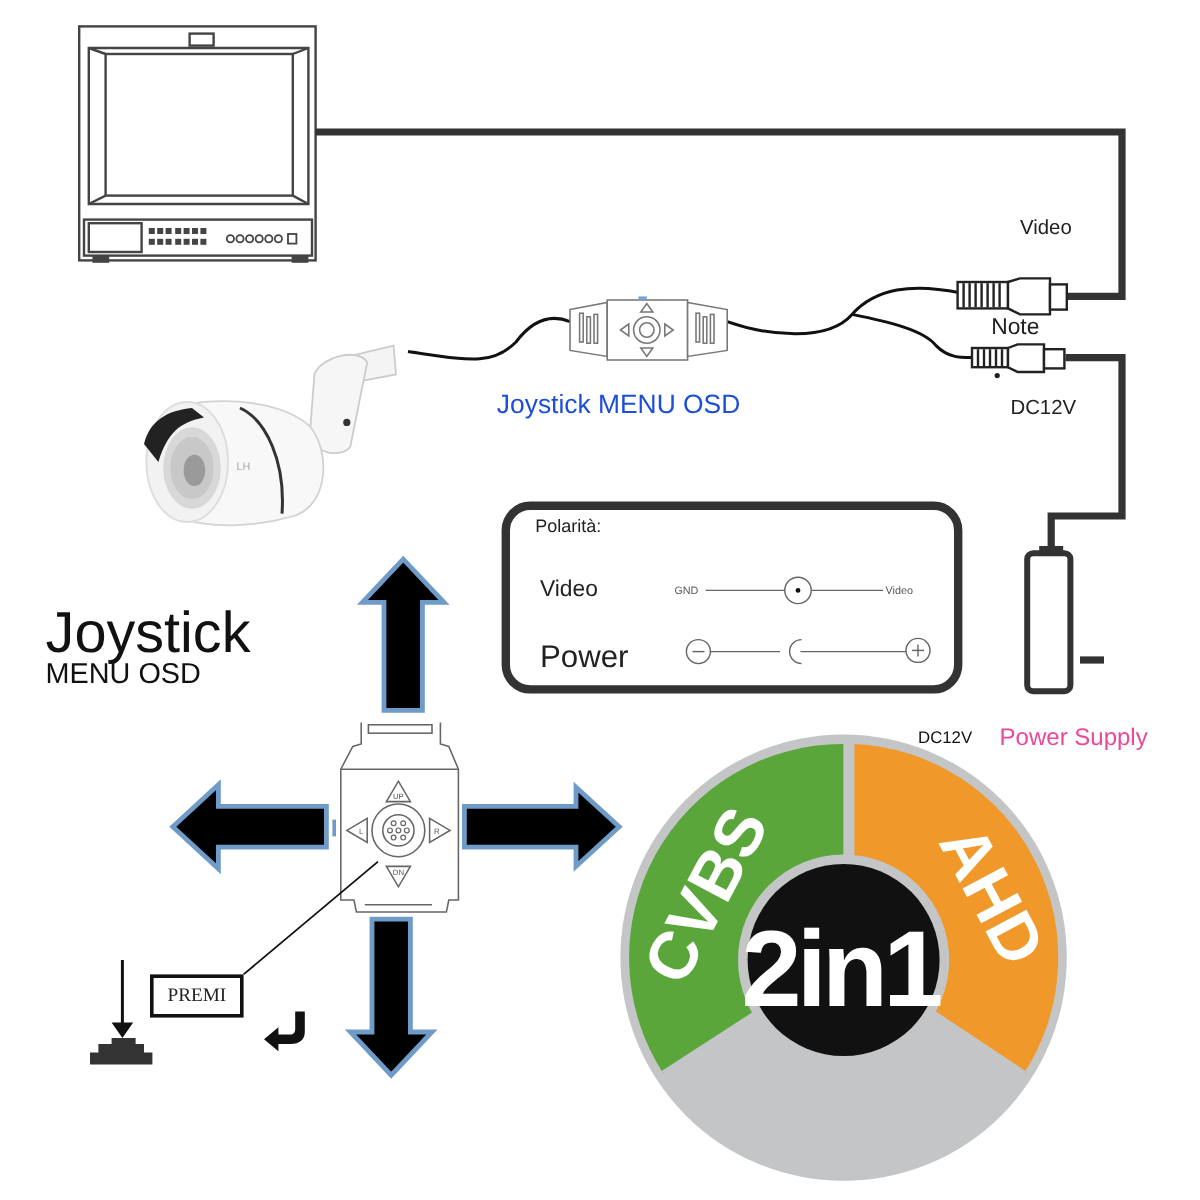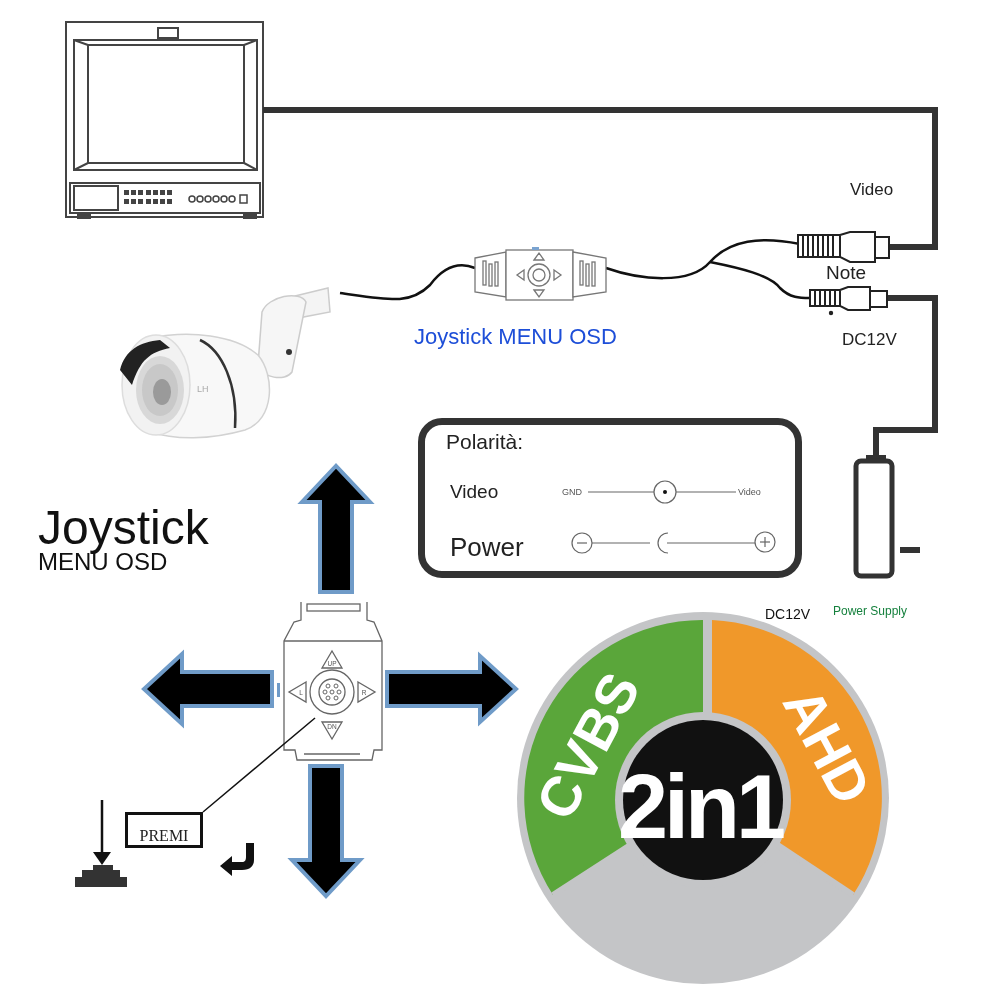--- a/index.html
+++ b/index.html
@@ -1,21 +1,21 @@
 <!DOCTYPE html>
 <html><head>
 <meta charset="utf-8">
 <style>
   html, body { margin: 0; padding: 0; background: #ffffff; }
   body { width: 1000px; height: 1000px; position: relative; overflow: hidden; font-family: "Liberation Sans", sans-serif; }
   svg { position: absolute; left: 0; top: 0; }
   .lbl { position: absolute; color: #222; white-space: nowrap; font-family: "Liberation Sans", sans-serif; }
   .bold { font-weight: normal; }
   .polar-box { position: absolute; left: 418px; top: 418px; width: 384px; height: 160px; border: 7px solid #333; border-radius: 24px; box-sizing: border-box; }
-  .premi { position: absolute; left: 125px; top: 812px; width: 78px; height: 36px; border: 3px solid #111; box-sizing: border-box; font-family: "Liberation Serif", serif; font-size: 16px; display: flex; align-items: flex-end; justify-content: center; color: #222; background: #fff; }
+  .premi { position: absolute; left: 125px; top: 812px; width: 78px; height: 36px; border: 3px solid #111; box-sizing: border-box; font-family: "Liberation Serif", serif; font-size: 16px; display: flex; align-items: center; justify-content: center; color: #222; background: #fff; }
 </style>
 </head>
 <body>
 
 <svg width="1000" height="1000" viewBox="0 0 1000 1000">
 
   <g fill="none" stroke="#444" stroke-width="2">
     <rect x="66" y="22" width="197" height="195" fill="#fff"></rect>
     <rect x="158" y="28" width="20" height="10"></rect>
     <path d="M74 40 L257 40 L257 170 L74 170 Z"></path>
@@ -215,24 +215,24 @@
 <div class="lbl" style="left:850px; top:180px; font-size:17px;">Video</div>
 <div class="lbl bold" style="left:826px; top:262px; font-size:19px;">Note</div>
 <div class="lbl" style="left:842px; top:330px; font-size:17px;">DC12V</div>
 
 <div class="lbl bold" style="left:414px; top:310px; font-size:22px; color:#1d4ed8;margin-top:14px;">Joystick MENU OSD</div>
 
 <div class="lbl bold" style="left:38px; top:500px; font-size:48px; color:#111;">Joystick</div>
 <div class="lbl bold" style="left:38px; top:548px; font-size:24px; color:#111;">MENU OSD</div>
 
 <div class="lbl bold" style="left:765px; top:606px; font-size:14px; color:#111;">DC12V</div>
-<div class="lbl bold" style="left:833px; top:604px; font-size:12px; color:#15803d;">Power Supply</div>
+<div class="lbl bold" style="left:833px; top:604px; font-size:20px; color:#ec4899;">Power Supply</div>
 
 <div class="polar-box"></div>
-<div class="lbl" style="left:446px; top:430px; font-size:21px;">Polarità:</div>
+<div class="lbl" style="left:446px; top:430px; font-size:15px;">Polarità:</div>
 <div class="lbl bold" style="left:450px; top:481px; font-size:19px;">Video</div>
 <div class="lbl" style="left:562px; top:487px; font-size:9px; color:#555;text-align:center;">GND</div>
 <div class="lbl" style="left:738px; top:487px; font-size:9px; color:#555;">Video</div>
 <div class="lbl bold" style="left:450px; top:532px; font-size:26px;">Power</div>
 
 <div class="premi">
   <span>PREMI</span>
 </div>
 
 </body></html>

